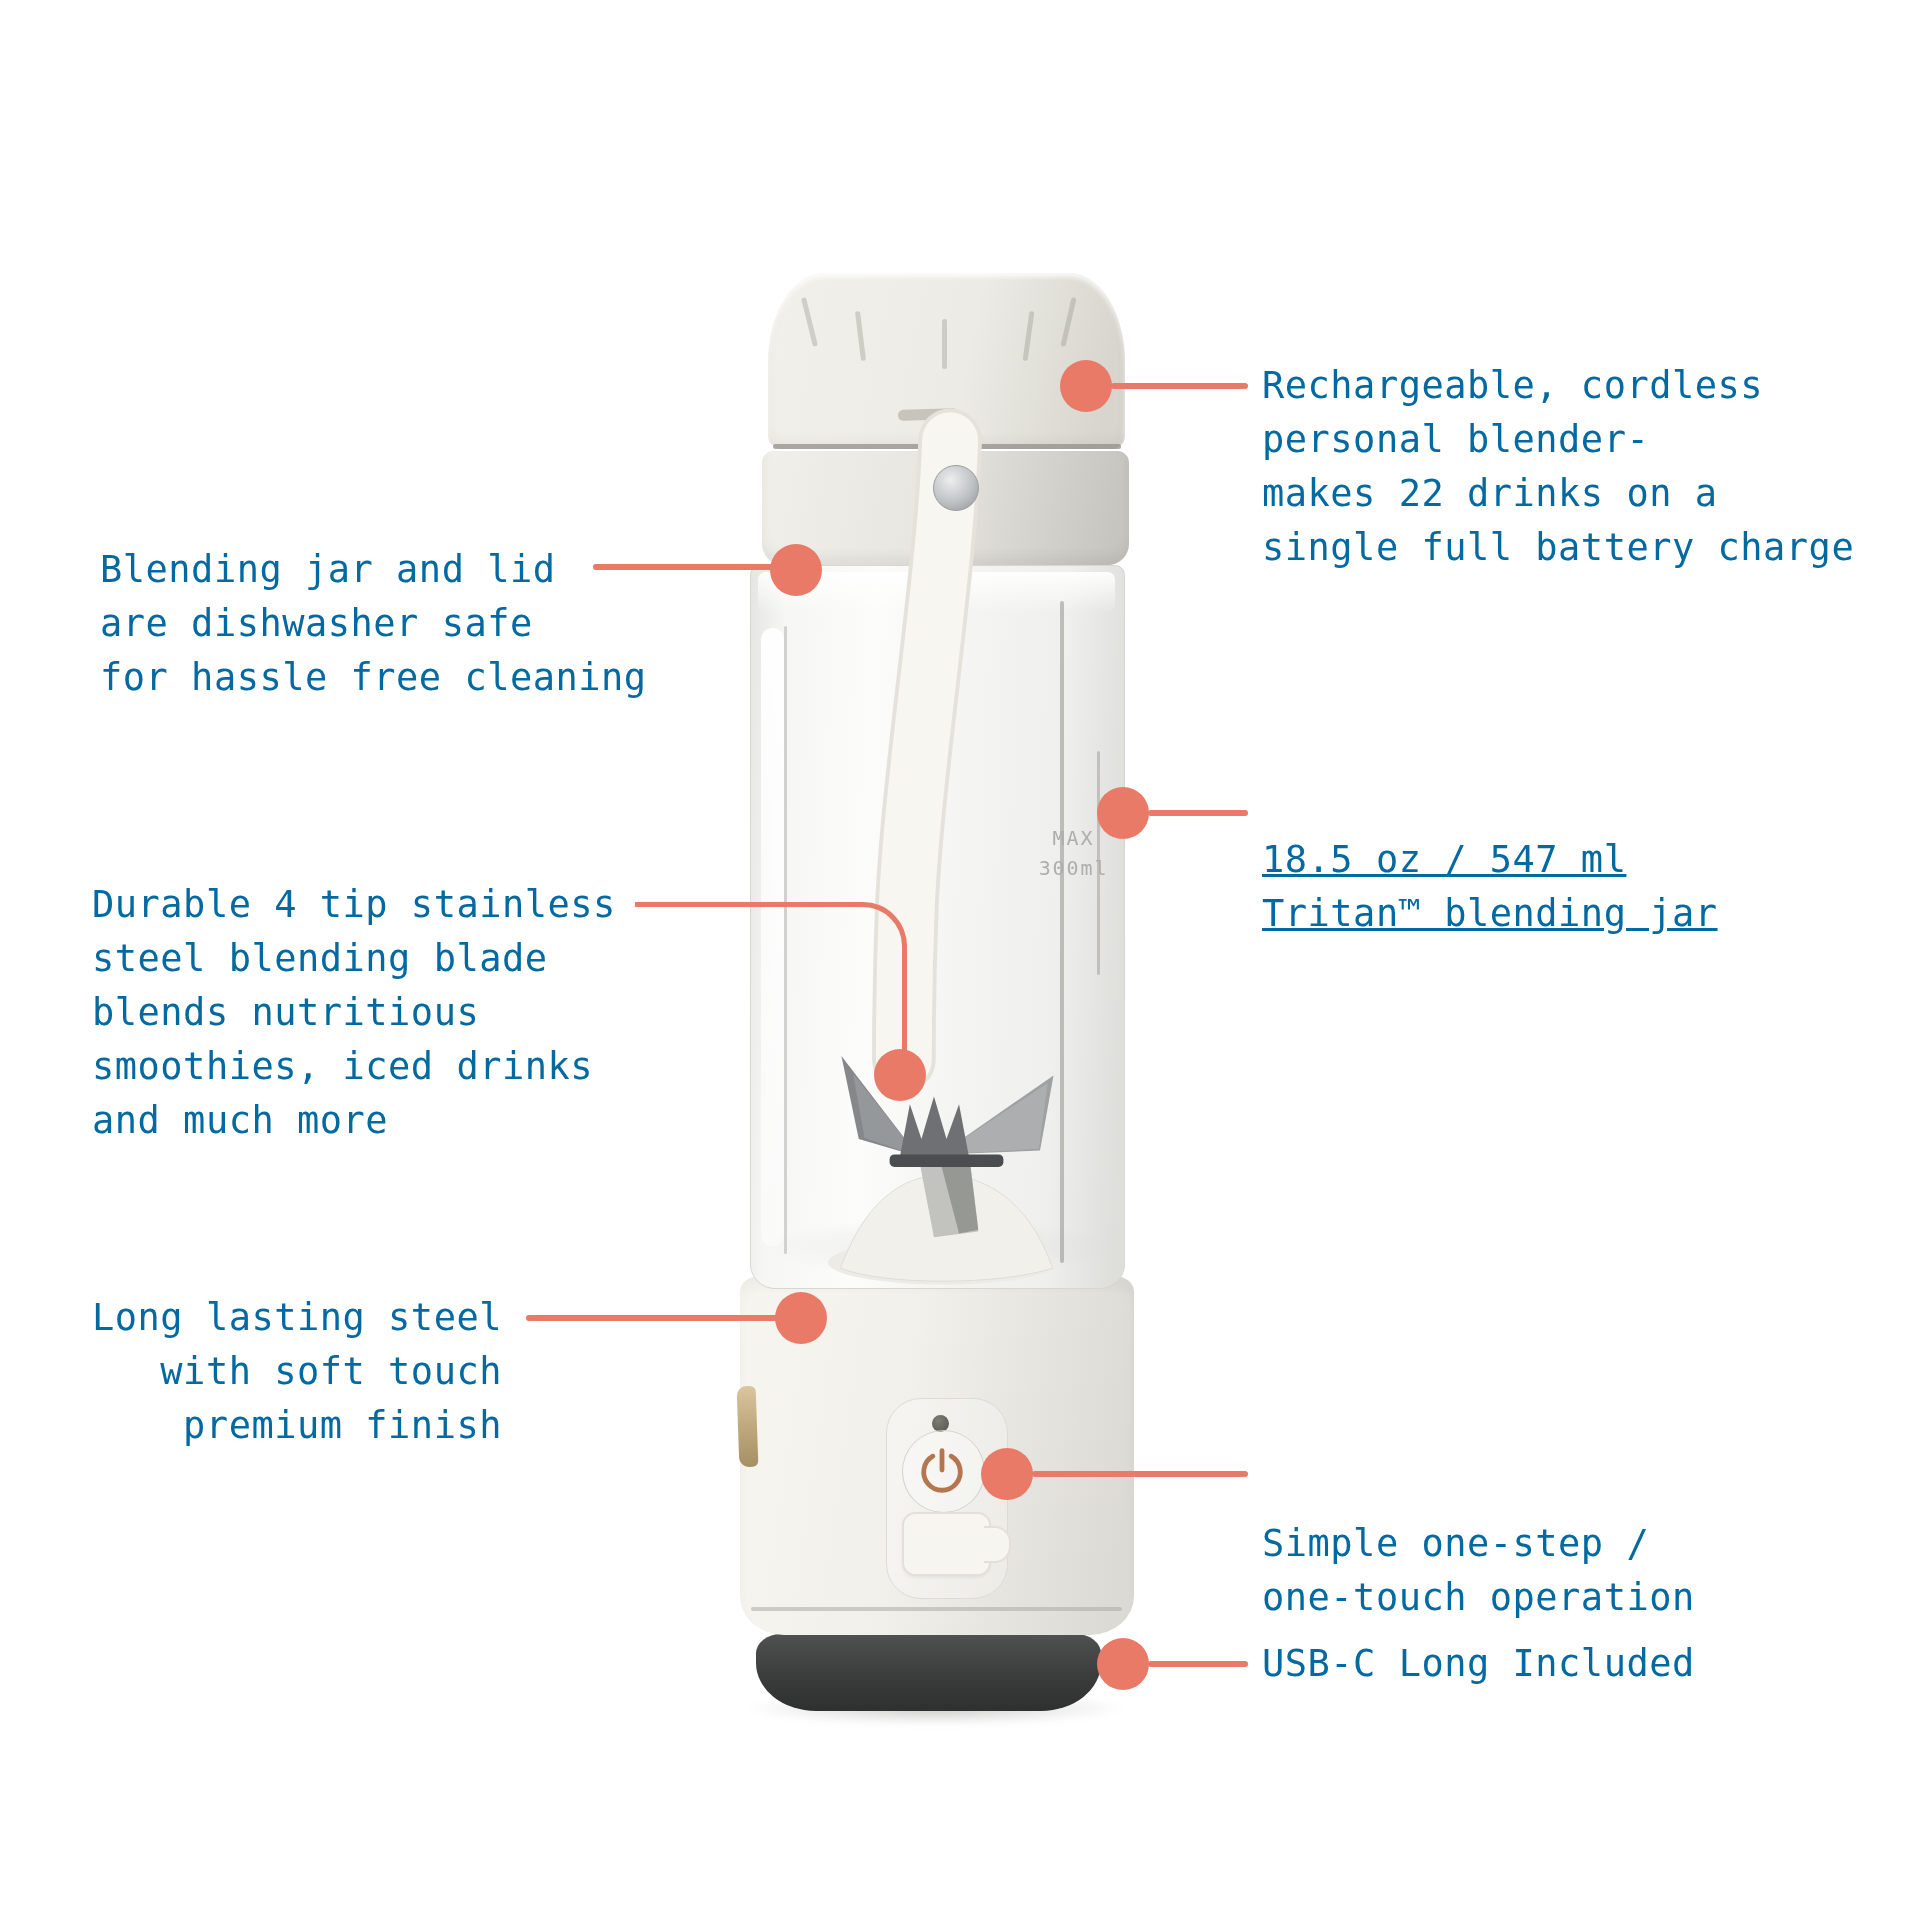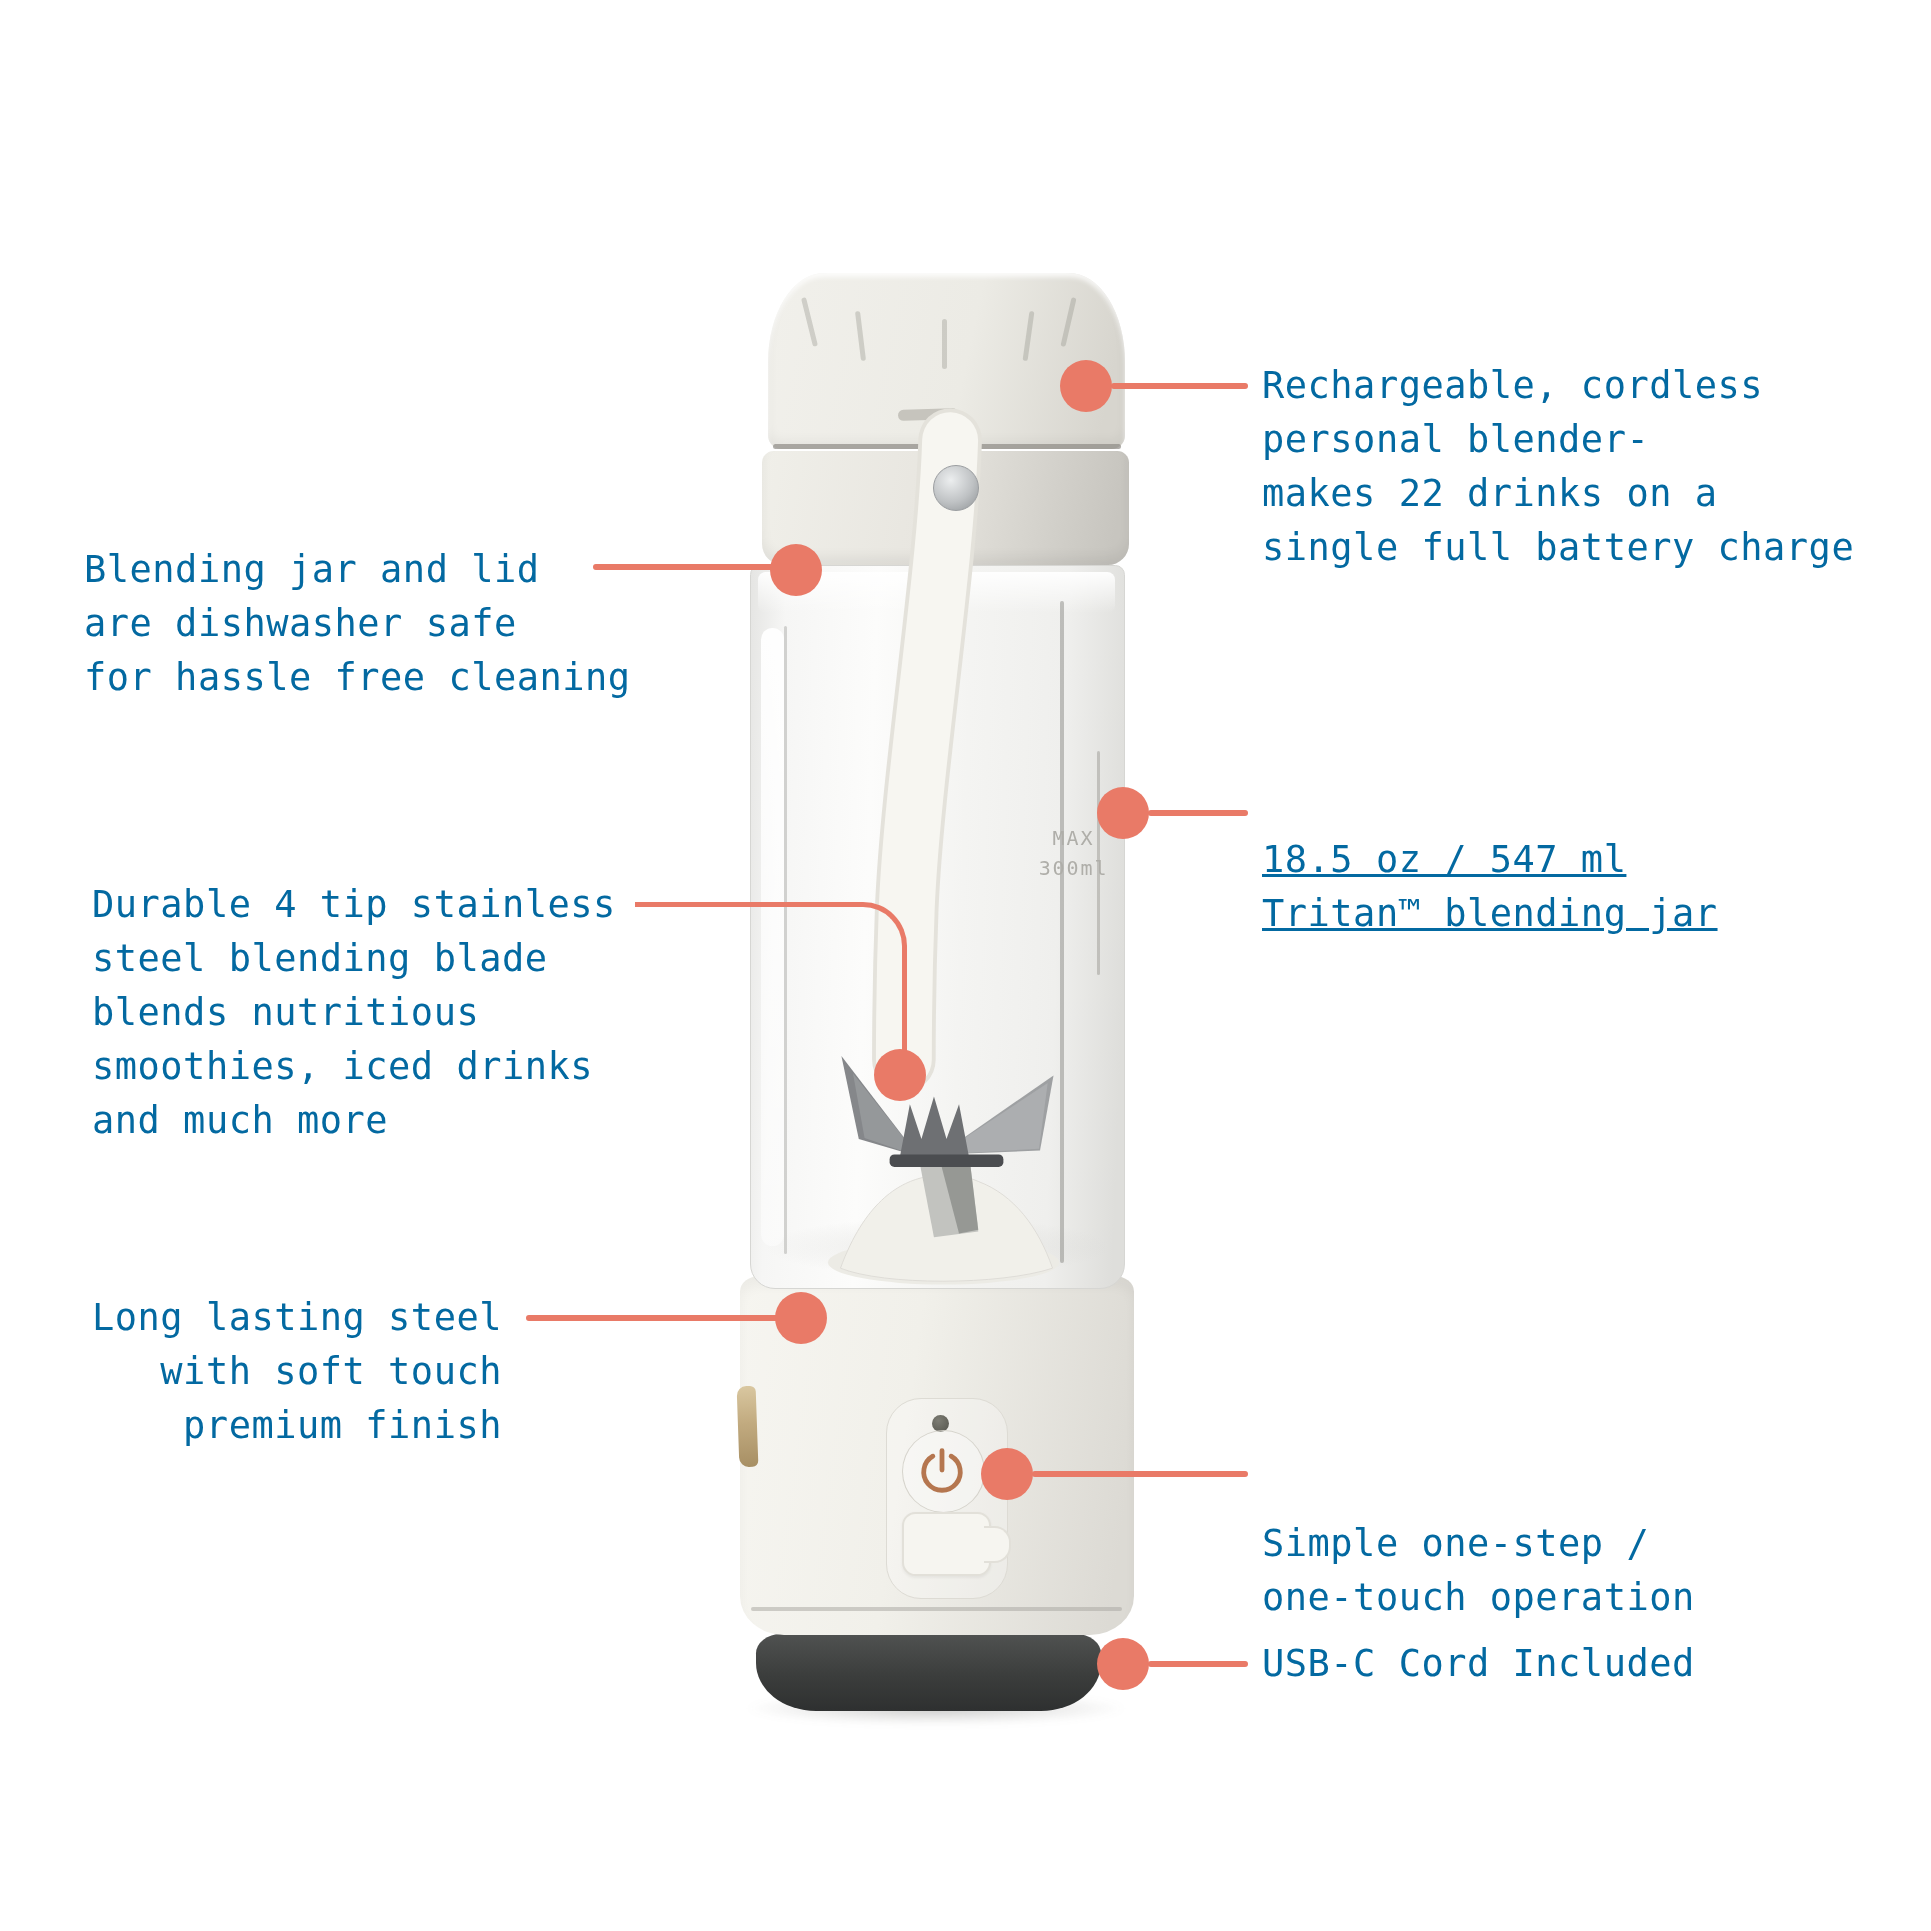--- a/index.html
+++ b/index.html
@@ -6,21 +6,21 @@
   .canvas{
     position:relative;width:1931px;height:1931px;background:#ffffff;overflow:hidden;
     font-family:"DejaVu Sans Mono","Liberation Mono",monospace;color:#1b1b1b;
   }
   
   .ann-text{
     position:absolute;font-size:37px;line-height:54px;letter-spacing:0.5px;
     white-space:pre-line;color:#0369a1;z-index:20;
   }
   #t1{left:1262px;top:359px;}
-  #t2{left:84px; top:543px;}
+  #t2{left:100px; top:543px;}
   #t3{left:1262px;top:833px;text-decoration:underline;}
   #t4{left:92px; top:878px;}
   #t5{left:92px; top:1291px;text-align:right;}
   #t6{left:1262px;top:1517px;}
   #t7{left:1262px;top:1637px;}
   
   .dot{position:absolute;width:52px;height:52px;border-radius:50%;background:#E97A67;z-index:18;}
   #d1{left:1060px;top:360px;}
   #d2{left:770px; top:544px;}
   #d3{left:1097px;top:787px;}
@@ -234,16 +234,16 @@
   <div class="ann-text" id="t4">Durable 4 tip stainless
 steel blending blade
 blends nutritious
 smoothies, iced drinks
 and much more</div>
   <div class="ann-text" id="t5">Long lasting steel
 with soft touch
 premium finish</div>
   <div class="ann-text" id="t6">Simple one-step /
 one-touch operation</div>
-  <div class="ann-text" id="t7">USB-C Cord Included</div>
+  <div class="ann-text" id="t7">USB-C Long Included</div>
 
 </div>
 
 
 </body></html>

